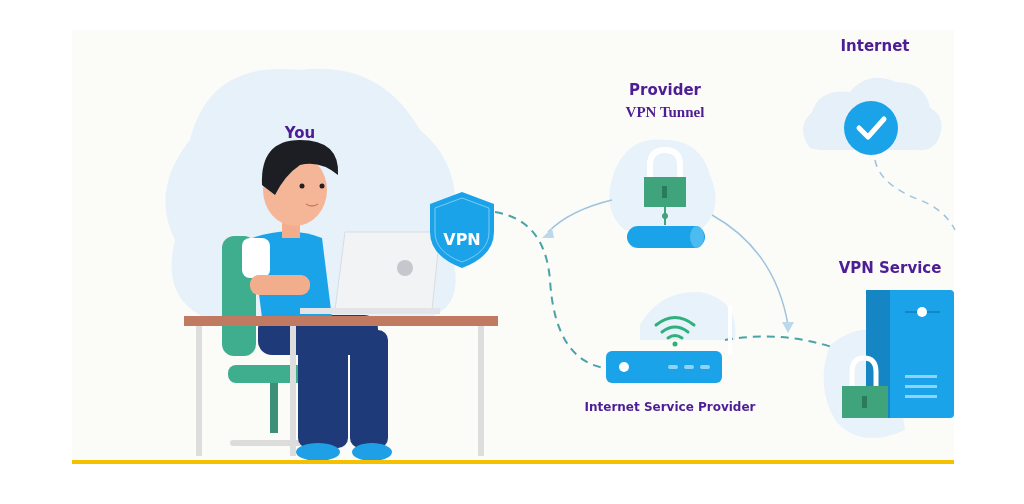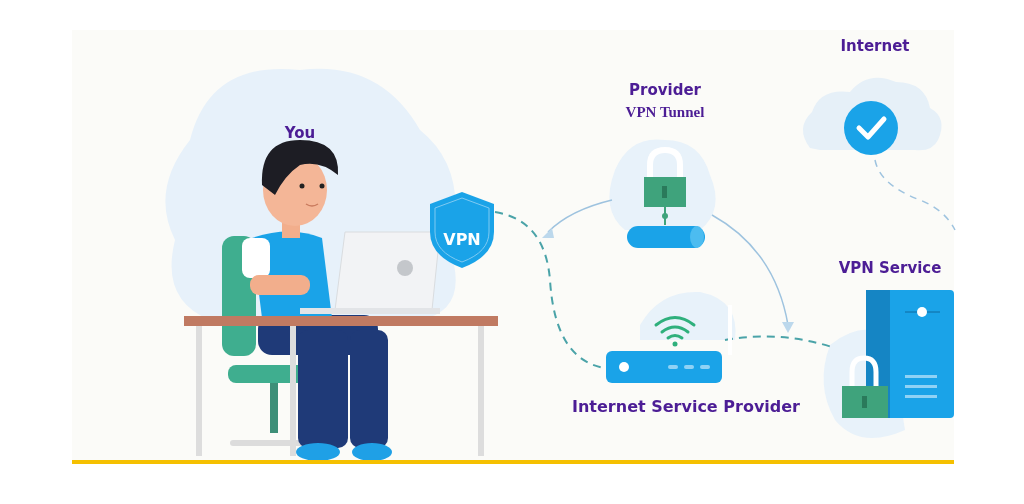--- a/index.html
+++ b/index.html
@@ -112,16 +112,16 @@
     <rect x="842" y="386" width="46" height="32" fill="#3fa37c"></rect>
     <rect x="862" y="396" width="5" height="12" fill="#2a7a5b"></rect>
   </g>
 </svg>
 
 <div class="label" style="left:270px;top:107px;width:60px;margin-top:16px;">You</div>
 <div class="label" style="left:600px;top:80px;width:130px;">Provider</div>
 <div class="label" style="left:600px;top:102px;width:130px;font-family:Liberation Serif, serif;">VPN Tunnel</div>
 <div class="label" style="left:820px;top:36px;width:110px;">Internet</div>
 <div class="label" style="left:830px;top:258px;width:120px;">VPN Service</div>
-<div class="label" style="left:540px;top:397px;width:260px;font-size:16px;text-align:right;">Internet Service Provider</div>
+<div class="label" style="left:540px;top:397px;width:260px;font-size:12px;">Internet Service Provider</div>
 <div class="label" style="left:432px;top:218px;width:60px;color:#ffffff;font-size:16px;margin-top:12px;">VPN</div>
 
 <div class="baseline"></div>
 
 </body></html>

